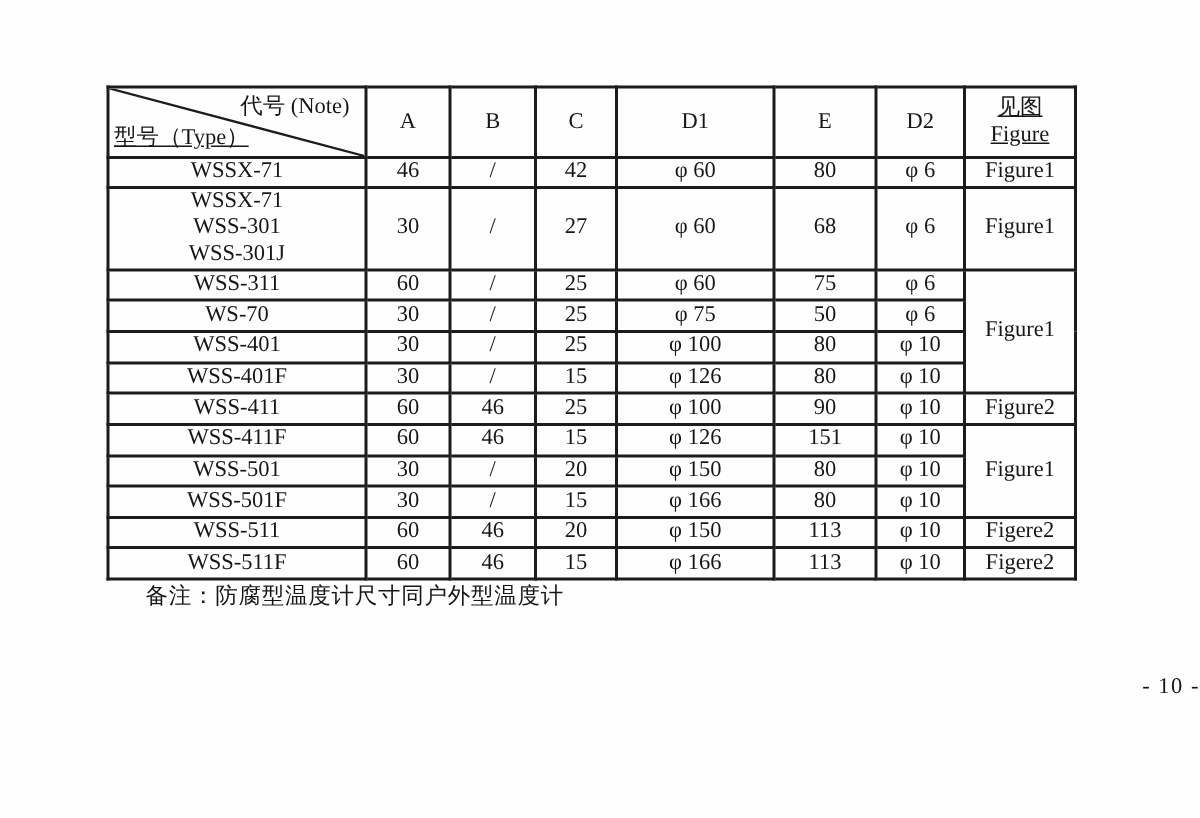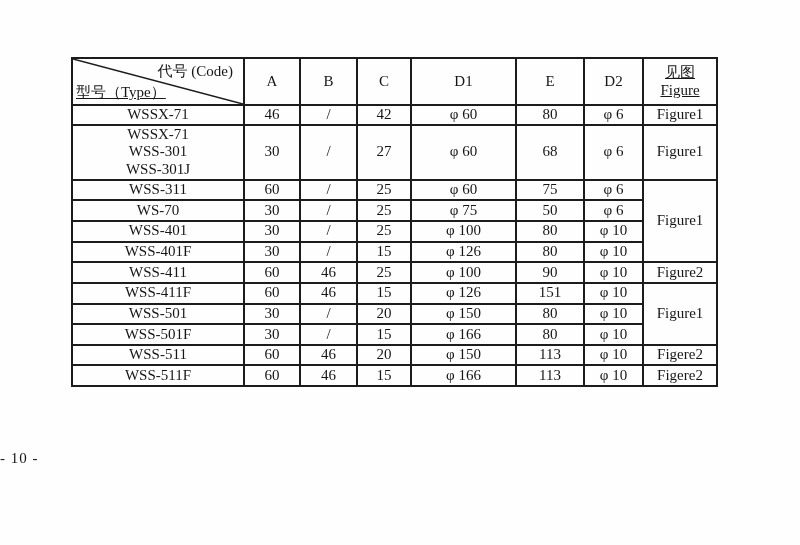--- a/index.html
+++ b/index.html
@@ -71,21 +71,21 @@
     position: absolute;
     left: 95px;
     top: 414px;
     font-size: 15.5px;
   }
   .page-num {
     position: absolute;
     left: 0;
     top: 450px;
     width: 800px;
-    text-align: left;
+    text-align: right;
     font-size: 15px;
     letter-spacing: 1px;
   }
 </style>
 </head>
 <body>
 
 <div class="page">
 
   <table class="spec">
@@ -100,21 +100,21 @@
         <col style="width:74px">
     </colgroup>
 
     <tbody>
         <tr class="hdr">
       <td class="corner">
         <div class="corner-inner">
           <svg viewBox="0 0 172 47" preserveAspectRatio="none">
             <line x1="0" y1="0" x2="172" y2="47" stroke="#1c1c1c" stroke-width="1.6"></line>
           </svg>
-          <span class="corner-top">代号 (Code)</span>
+          <span class="corner-top">代号 (Note)</span>
           <span class="corner-bottom">型号（Type）</span>
         </div>
       </td>
       <th>A</th>
       <th>B</th>
       <th>C</th>
       <th>D1</th>
       <th>E</th>
       <th>D2</th>
       <th class="fig-hdr">见图
@@ -245,15 +245,16 @@
       <td>46</td>
       <td>15</td>
       <td>φ 166</td>
       <td>113</td>
       <td>φ 10</td>
       <td class="figcell">Figere2</td>
     </tr>
   </tbody>
     </table>
 
+  <div class="note-cn">备注：防腐型温度计尺寸同户外型温度计</div>
   <div class="page-num">- 10 -</div>
 
 </div>
 
 </body></html>

